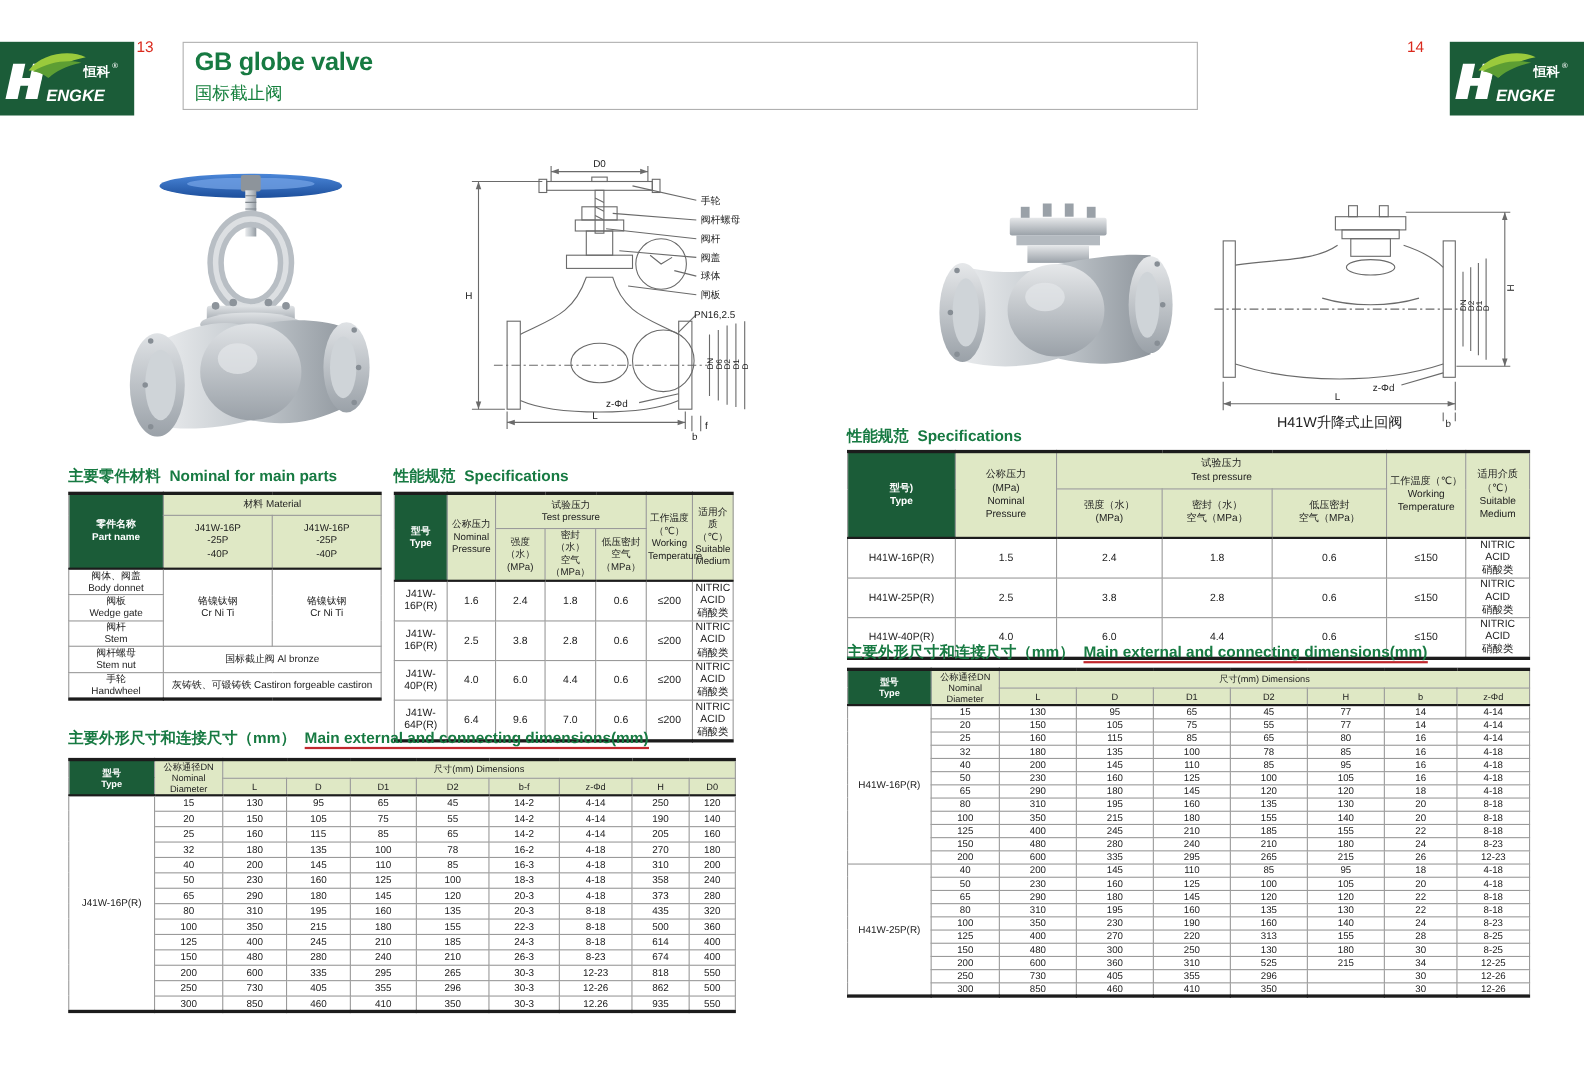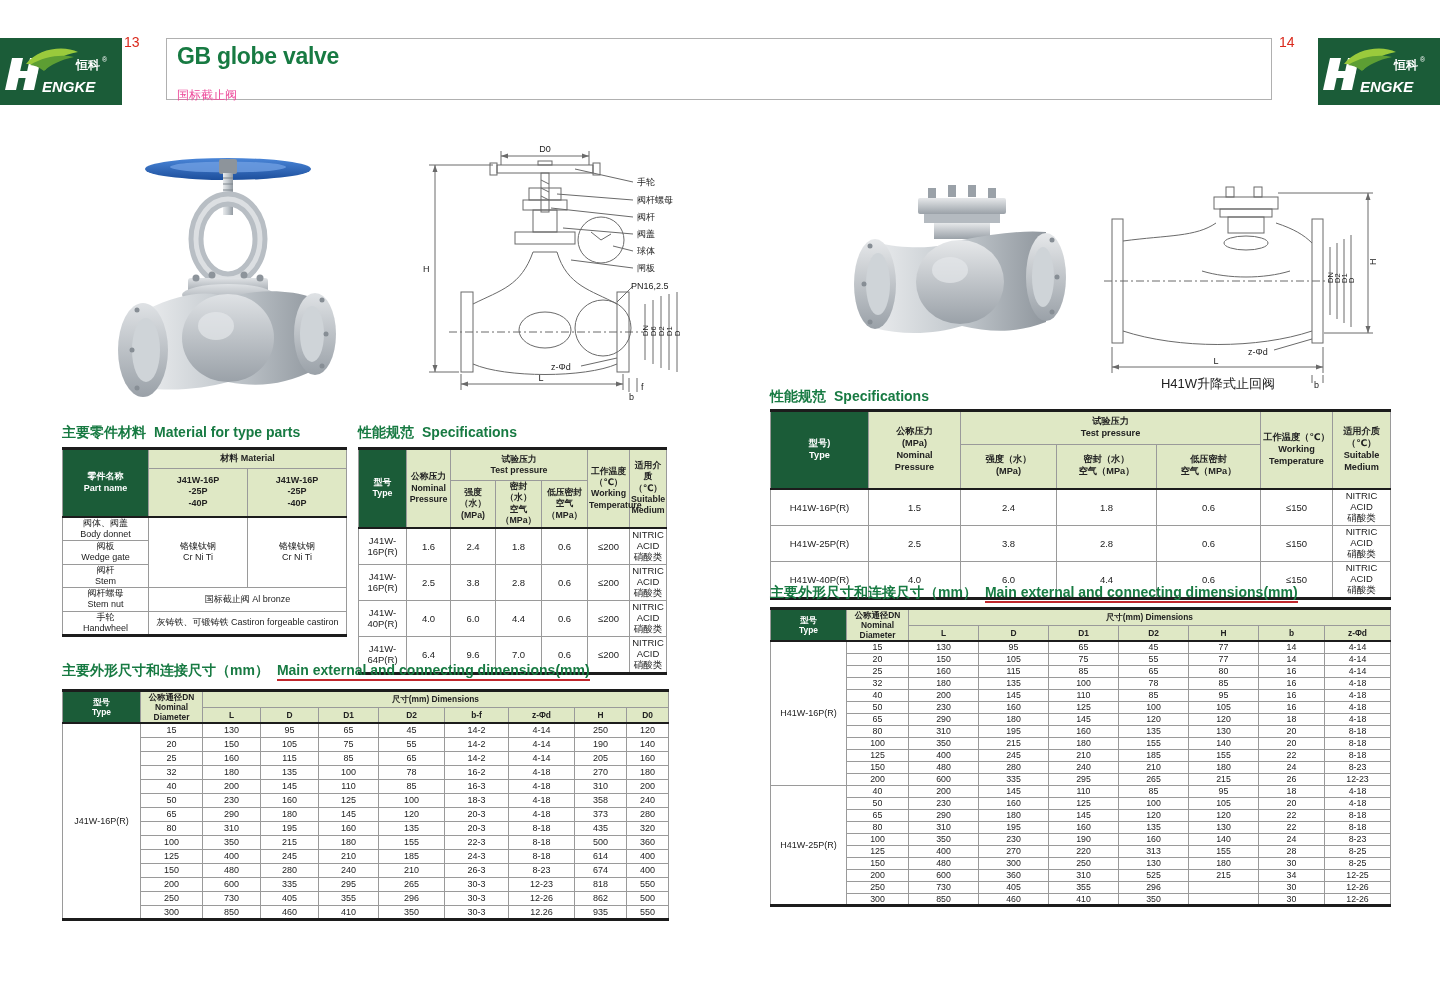--- a/index.html
+++ b/index.html
@@ -15,40 +15,40 @@
 
   .abs{position:absolute}
 
   
   .logo-box{position:absolute;width:122px;height:67px;background:var(--brand-green)}
   .logo-box.left{left:0;top:38px}
   .logo-box.right{left:1318px;top:38px}
   .pagenum{position:absolute;font-size:14px;font-weight:normal;color:var(--accent-red)}
   .pagenum.left{left:124px;top:34px}
   .pagenum.right{left:1279px;top:34px}
-  .title-box{position:absolute;left:166px;top:38px;width:1106px;height:62px;border:1px solid #b0b0b0;background:#fff}
+  .title-box{position:absolute;left:166px;top:38px;width:923px;height:62px;border:1px solid #b0b0b0;background:#fff}
   .title-group{position:absolute;top:5px}
   .title-group.l{left:10px}
   .title-group.r{left:602px}
   .main-title{font-size:23px;font-weight:bold;color:var(--title-green);line-height:1.1;letter-spacing:-0.3px}
-  .sub-title{font-size:12px;color:#ec4899;margin-top:18px}
+  .sub-title{font-size:16px;color:#15803d;margin-top:6px}
 
   
   .sec-title{position:absolute;font-weight:bold;color:var(--title-green);font-size:14px;white-space:nowrap}
   .sec-title .en{margin-left:8px}
   .sec-title.u .en{border-bottom:2px solid #c1272d;padding-bottom:1px}
 
   
   .tbl{position:absolute;border-collapse:collapse;table-layout:fixed;background:#fff;
        border-top:3px solid var(--line-dark);border-bottom:3px solid var(--line-dark)}
   .tbl th,.tbl td{border:1px solid #9a9a9a;text-align:center;vertical-align:middle;
        white-space:pre-line;padding:0 1px;color:#222}
   .tbl tbody tr:first-child td{border-top:2px solid var(--line-dark)}
   .tbl th.dark{background:var(--brand-green);color:#fff;font-weight:bold}
-  .tbl th.light{background:var(--header-light);color:#222;font-weight:bold}
+  .tbl th.light{background:var(--header-light);color:#222;font-weight:normal}
 
   .mat th{font-size:9px;line-height:1.3}
   .mat tbody td{height:21px;font-size:9px;line-height:1.25}
 
   .spec th{font-size:8.8px;line-height:1.3}
   .spec tbody td{font-size:9.5px}
   .specL tbody td{height:25px}
   .specR tbody td{height:25px}
   .specR th{font-size:9.2px}
 
@@ -315,21 +315,21 @@
     <line x1="14" y1="164" x2="14" y2="190"></line>
       <line x1="225" y1="164" x2="225" y2="190"></line>
     <text x="118" y="181" text-anchor="middle">L</text>
     <line x1="214" y1="192" x2="214" y2="200"></line>
       <line x1="225" y1="192" x2="225" y2="200"></line>
     <text x="216" y="205" font-size="8">b</text>
     <text x="120" y="205" text-anchor="middle" class="caption">H41W升降式止回阀</text>
   </svg>
 
   <div class="sec-title" style="left:62px;top:424px">
-    <span class="cn">主要零件材料</span><span class="en">Material for type parts</span>
+    <span class="cn">主要零件材料</span><span class="en">Nominal for main parts</span>
   </div>
   <table class="tbl mat" style="left:62px;top:447px;width:284px">
     <colgroup>
         <col style="width:86px">
         <col style="width:99px">
         <col style="width:99px">
       </colgroup>
     <thead>
       <tr>
         <th class="dark" rowspan="2">零件名称

